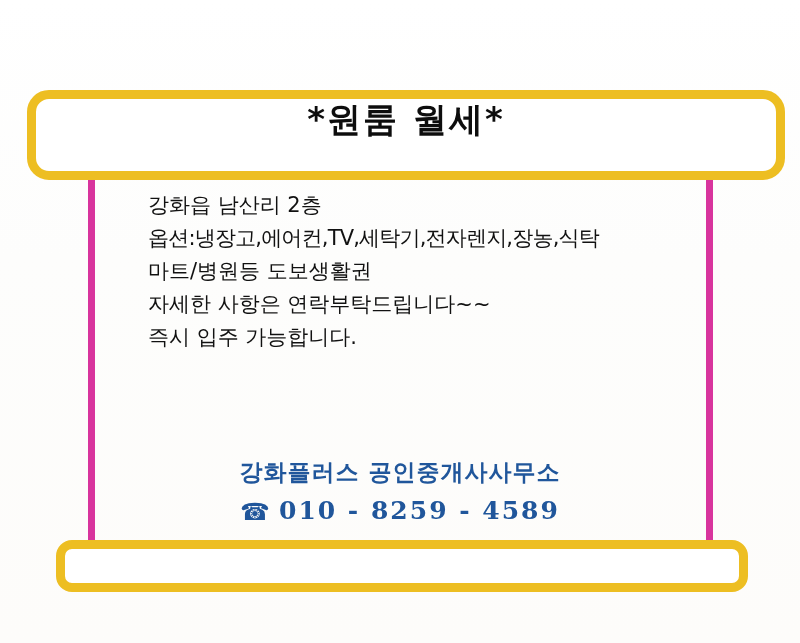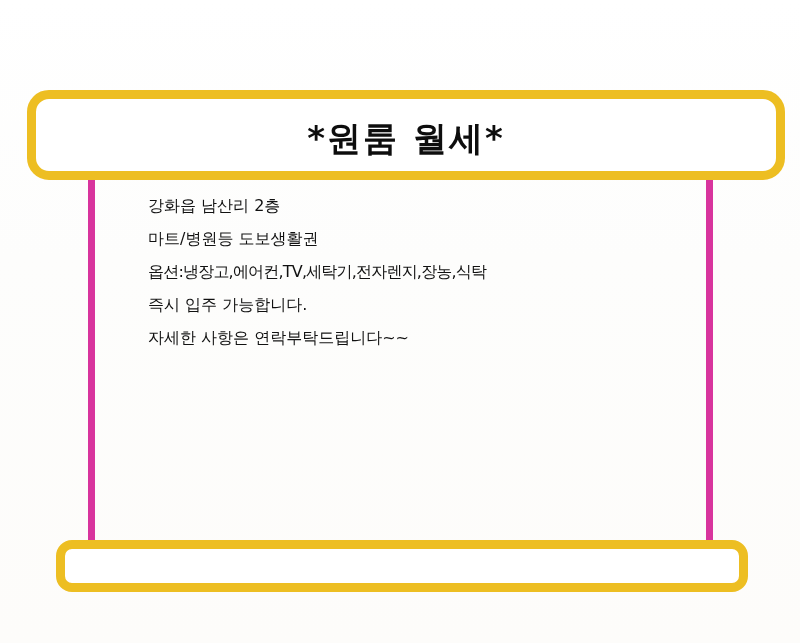--- a/index.html
+++ b/index.html
@@ -50,21 +50,21 @@
     position: absolute;
     left: 27px;
     top: 90px;
     width: 758px;
     height: 90px;
     border: 9px solid #edbe22;
     border-radius: 22px;
     box-sizing: border-box;
     background: #ffffff;
     display: flex;
-    align-items: center;
+    align-items: flex-start;
     justify-content: center;
   }
 
   .title-text {
     font-family: "DejaVu Sans", "Liberation Sans", sans-serif;
     font-size: 34px;
     font-weight: bold;
     color: #0d0d0d;
     letter-spacing: 2px;
     line-height: 1;
@@ -88,21 +88,21 @@
   
   .body-block {
     position: absolute;
     left: 148px;
     top: 189px;
     width: 560px;
   }
 
   .body-line {
     font-family: "DejaVu Sans", "Liberation Sans", sans-serif;
-    font-size: 16px;
+    font-size: 21px;
     font-weight: normal;
     color: #111111;
     line-height: 33px;
     height: 33px;
     white-space: nowrap;
     letter-spacing: 0px;
   }
 
   .body-line.tight {
     letter-spacing: -0.8px;
@@ -161,22 +161,29 @@
   <div class="paper-grain"></div>
 
   <div class="pink-frame"></div>
 
   <div class="title-box">
     <div class="title-text">*원룸 월세*</div>
   </div>
 
   <div class="body-block">
     <div class="body-line">강화읍 남산리 2층</div>
+    <div class="body-line tight">옵션:냉장고,에어컨,TV,세탁기,전자렌지,장농,식탁</div>
     <div class="body-line">마트/병원등 도보생활권</div>
-    <div class="body-line tight">옵션:냉장고,에어컨,TV,세탁기,전자렌지,장농,식탁</div>
+    <div class="body-line">자세한 사항은 연락부탁드립니다~~</div>
     <div class="body-line">즉시 입주 가능합니다.</div>
-    <div class="body-line">자세한 사항은 연락부탁드립니다~~</div>
   </div>
 
+  <div class="footer-block">
+    <div class="agency-name">강화플러스 공인중개사사무소</div>
+    <div class="phone-row">
+      <span class="phone-icon">☎</span>
+      <span class="phone-number">010 - 8259 - 4589</span>
+    </div>
+  </div>
 
   <div class="bottom-bar"></div>
 
 </div>
 
 </body></html>

